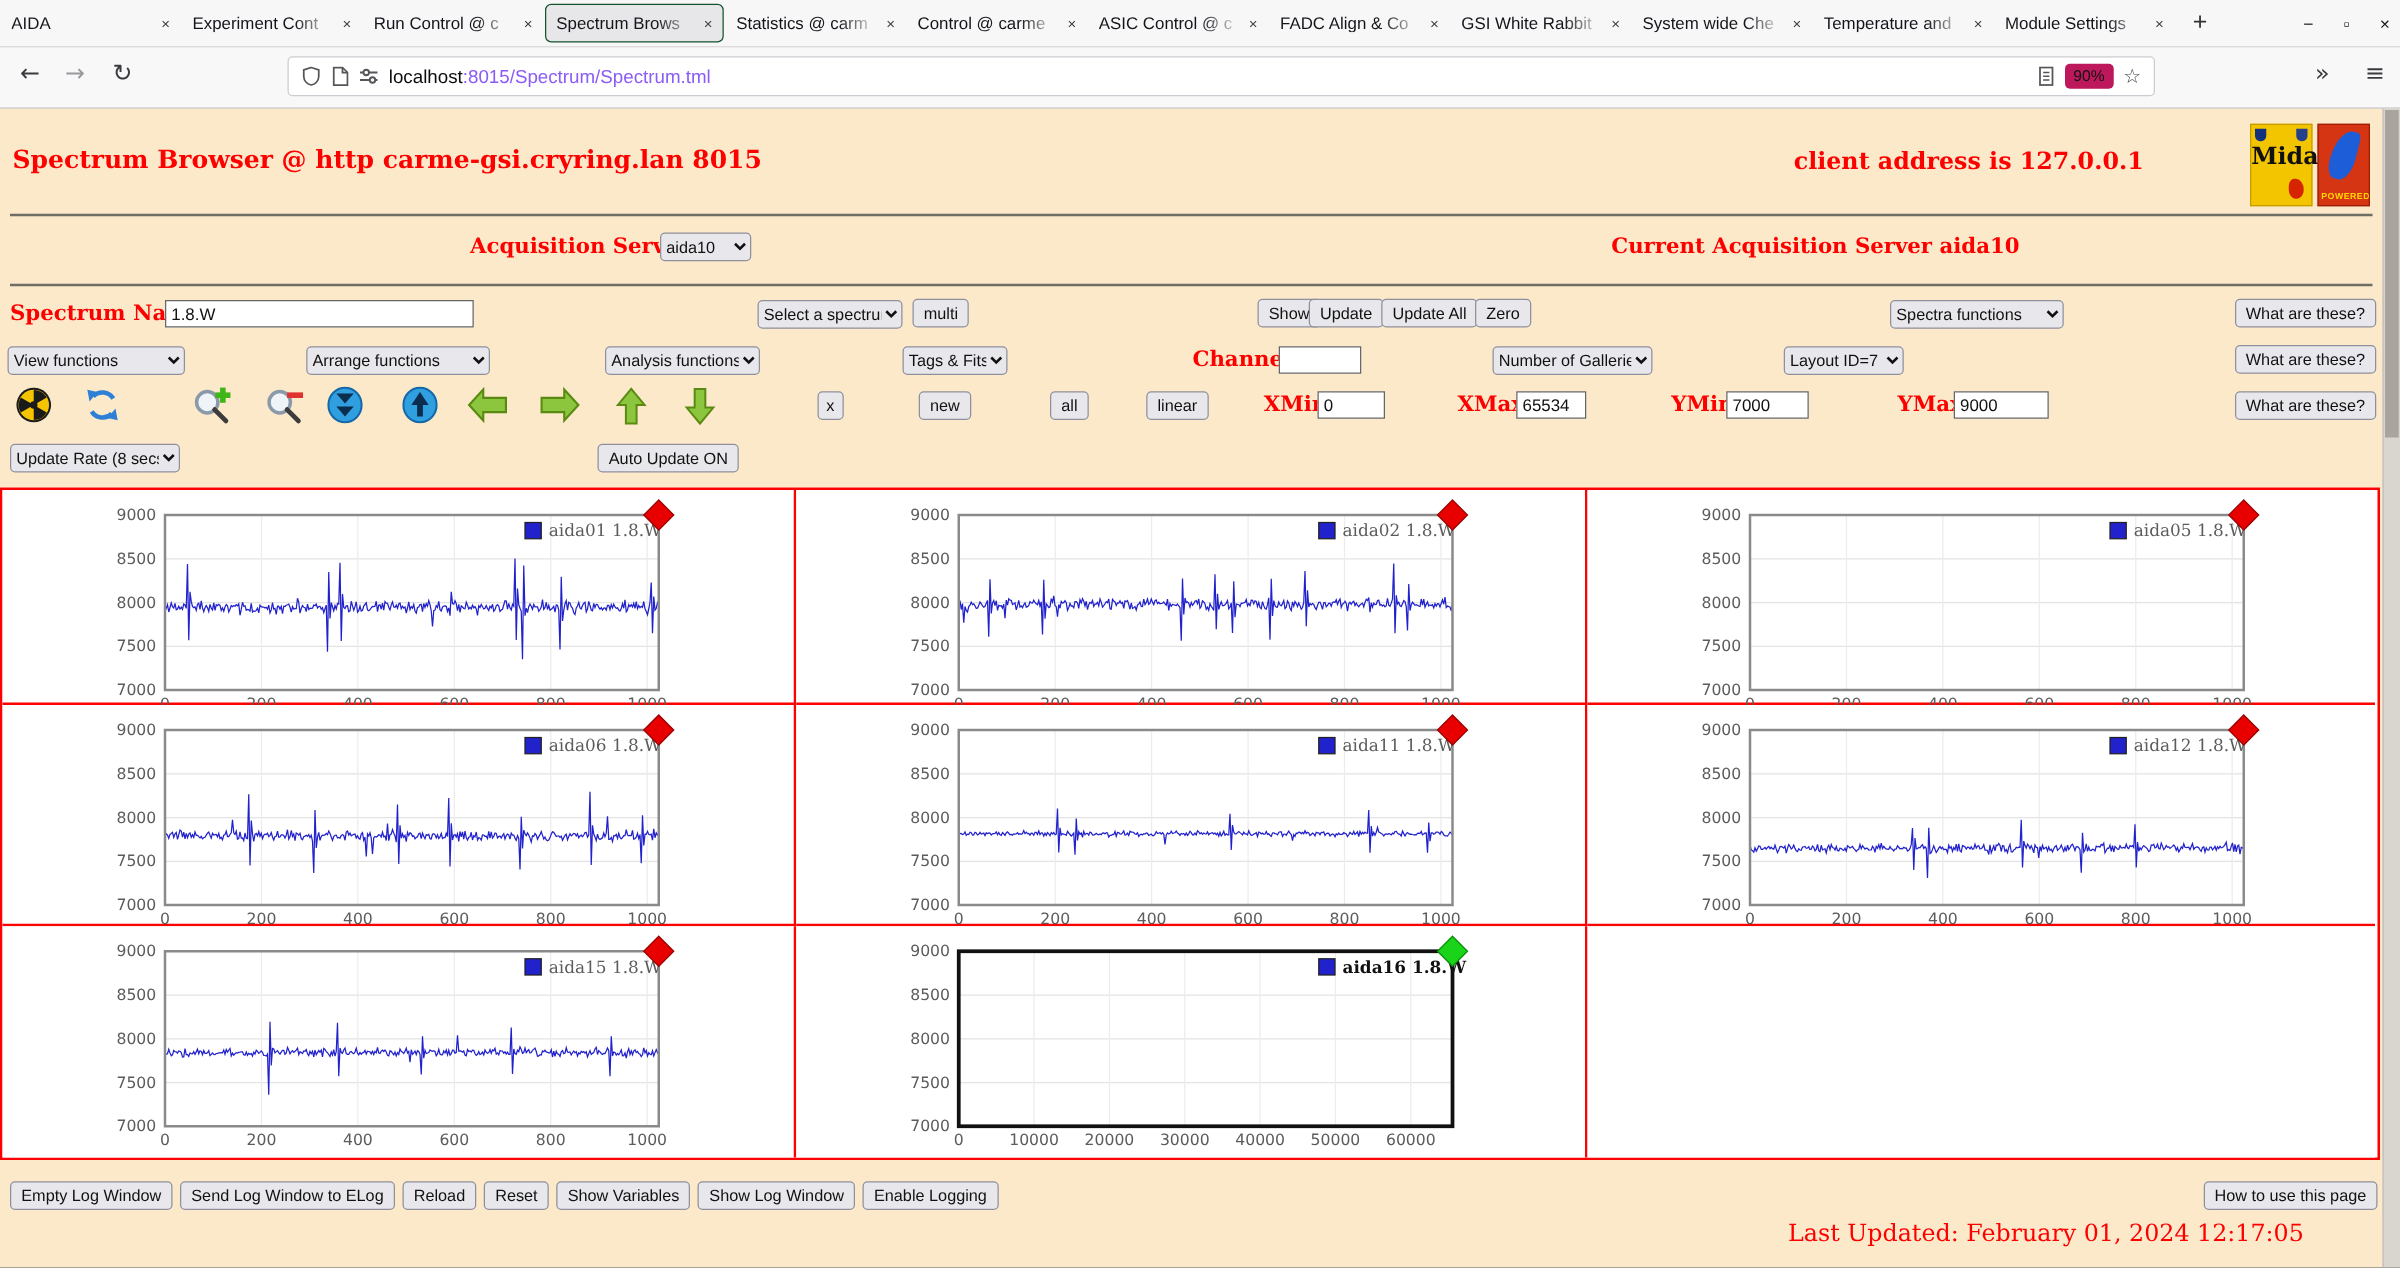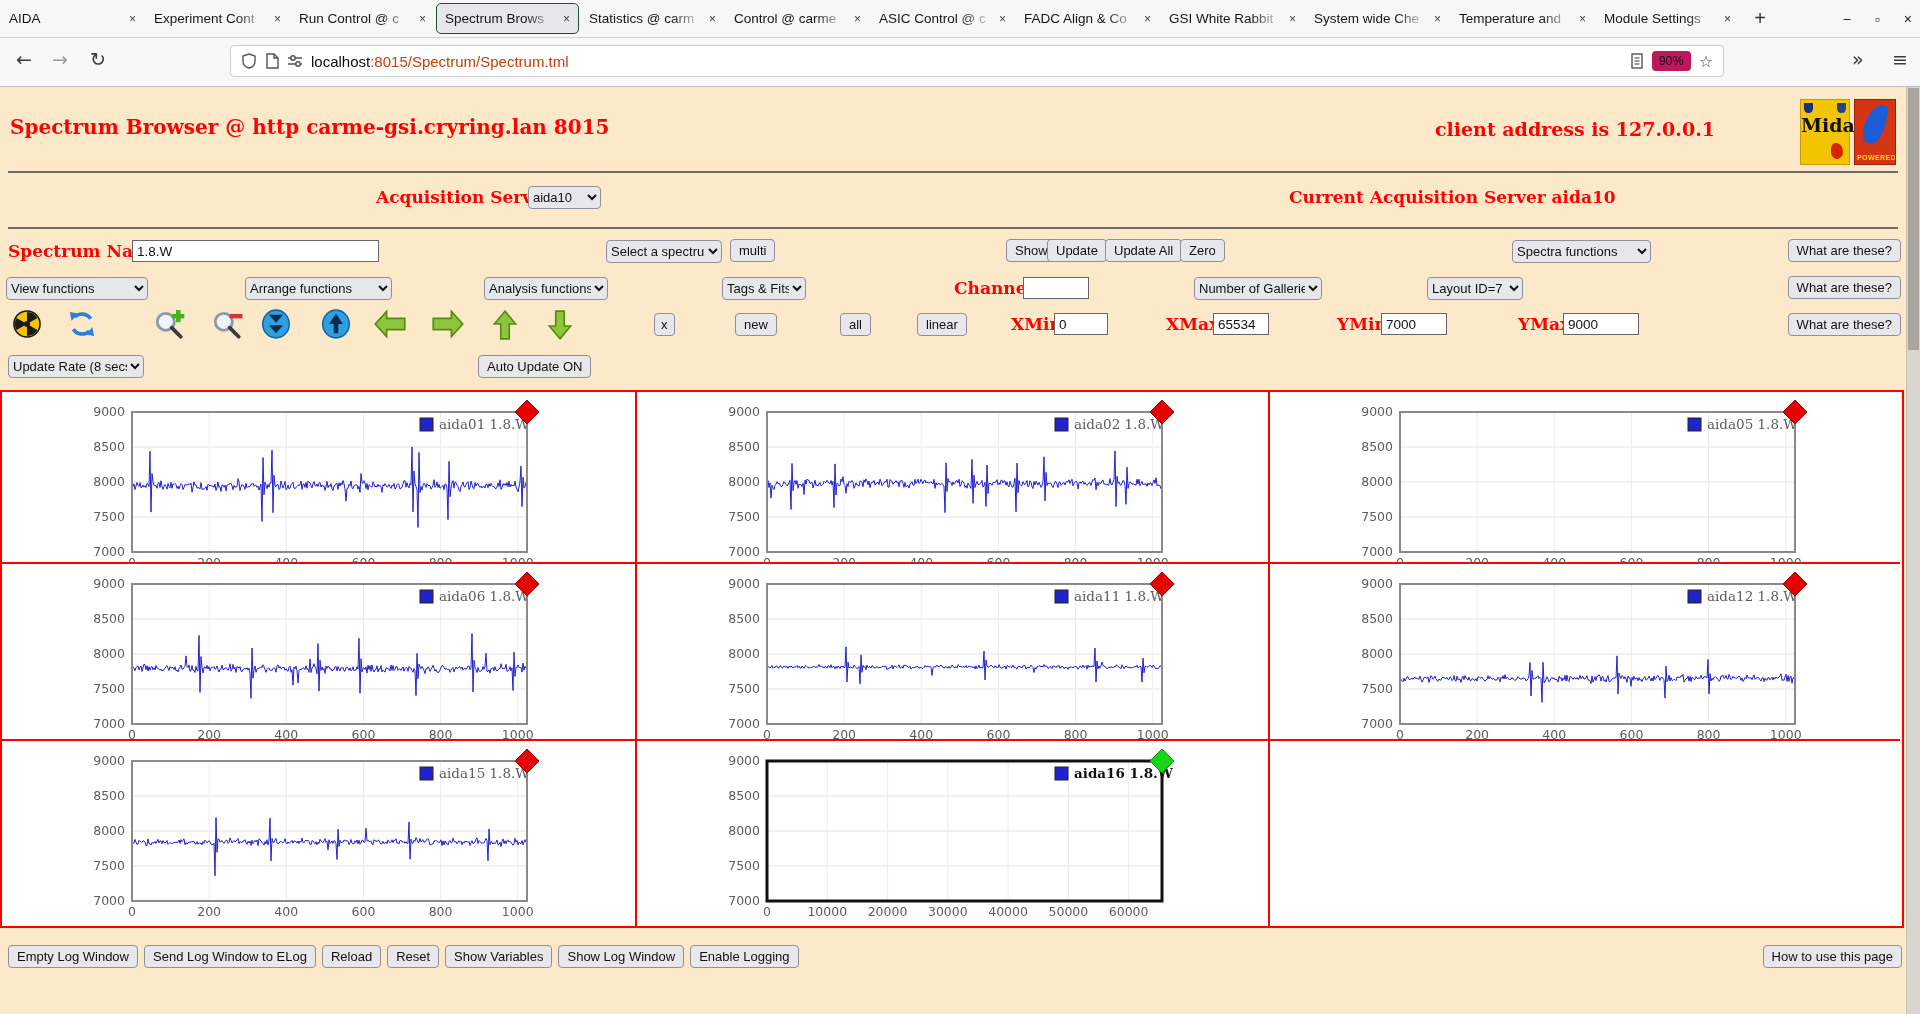--- a/index.html
+++ b/index.html
@@ -17,21 +17,21 @@
   .newtab{position:absolute;left:1745px;top:4px;width:30px;height:28px;text-align:center;line-height:28px;
           font-size:20px;color:#333;}
   .wincontrols{position:absolute;right:8px;top:0;height:37px;display:flex;align-items:center;gap:24px;
                font-size:14px;color:#1b1b1f;}
   .navbar{position:absolute;left:0;top:38px;width:1920px;height:48px;background:#f8f8f9;border-bottom:1px solid #bdbdc2;}
   .navbtn{position:absolute;top:10px;font-size:19px;color:#3a3a3f;font-family:"DejaVu Sans",sans-serif;}
   .urlbar{position:absolute;left:230px;top:7px;width:1494px;height:32px;background:#fff;border:1px solid #ccccd2;
           border-radius:4px;display:flex;align-items:center;padding:0 10px;box-sizing:border-box;gap:8px;}
   .url{font-size:15px;white-space:nowrap;overflow:hidden;flex:1;}
   .url .host{color:#0c0c0d;}
-  .url .path{color:#c2410c;}
+  .url .path{color:#8b5cf6;}
   .ubicon{display:inline-flex;align-items:center;}
   .zoomchip{background:#be185d;border-radius:4px;font-size:12.5px;color:#111;padding:3px 7px;}
   .star{font-size:16px;color:#4a4a4f;}
   
   .page{position:absolute;left:0;top:87px;width:1920px;height:927px;background:#fbe9c9;}
   .rlabel{position:absolute;font-family:"DejaVu Serif","Liberation Serif",serif;font-weight:bold;color:#fd0000;
           font-size:17px;line-height:24px;white-space:nowrap;}
   .page-title{left:10px;top:28px;font-size:20px;}
   .client-addr{left:1435px;top:30px;font-size:19px;}
   .hr{position:absolute;left:8px;right:22px;height:2px;background:#6e6e64;}
@@ -576,18 +576,19 @@
     <div class="footer-btns" id="footer-btns">
         <button class="btn">Empty Log Window</button>
         <button class="btn">Send Log Window to ELog</button>
         <button class="btn">Reload</button>
         <button class="btn">Reset</button>
         <button class="btn">Show Variables</button>
         <button class="btn">Show Log Window</button>
         <button class="btn">Enable Logging</button>
       </div>
     <button class="btn help-btn">How to use this page</button>
+    <div class="rlabel last-updated">Last Updated: February 01, 2024 12:17:05</div>
 
     <div class="pagescrollbar">
         <div class="thumb"></div>
       </div>
   </div>
 </div>
 
 </body></html>

